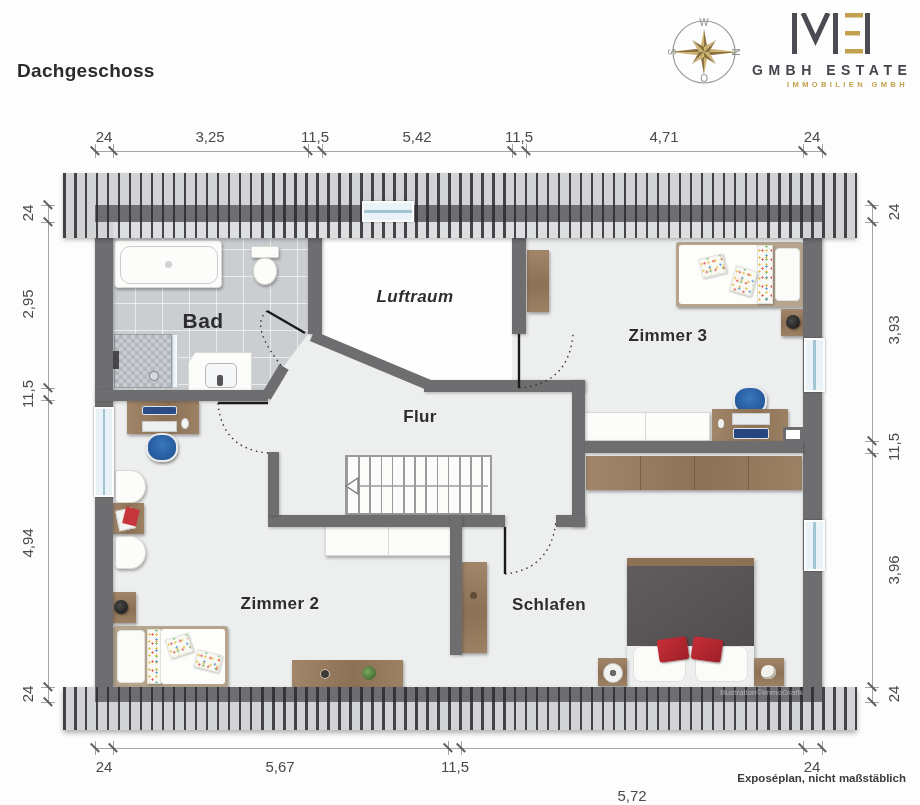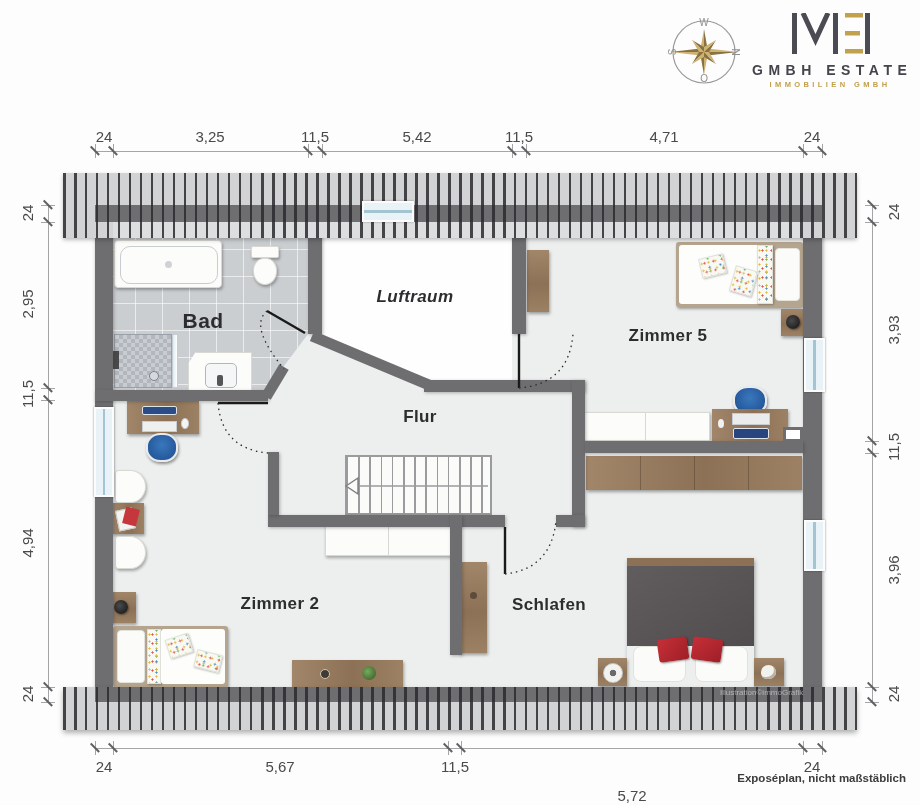--- a/index.html
+++ b/index.html
@@ -3,21 +3,21 @@
 <meta charset="utf-8">
 <style>
   html,body{margin:0;padding:0;background:#fdfdfd;}
   .canvas{position:relative;width:920px;height:805px;background:#fdfdfd;overflow:hidden;
           font-family:"Liberation Sans",sans-serif;}
   .abs{position:absolute;}
   
   .title{position:absolute;left:17px;top:60px;font-size:19px;font-weight:bold;color:#2a2a2c;letter-spacing:.3px;z-index:10;}
   .brand-name{position:absolute;left:752px;top:62px;width:156px;text-align:center;font-size:14px;font-weight:bold;
               color:#44444c;letter-spacing:5.5px;z-index:10;white-space:nowrap;}
-  .brand-sub{position:absolute;left:752px;top:80px;width:156px;text-align:center;font-size:7.5px;font-weight:bold;
+  .brand-sub{position:absolute;left:752px;top:80px;width:156px;text-align:right;font-size:7.5px;font-weight:bold;
              color:#c2a14e;letter-spacing:3.4px;z-index:10;white-space:nowrap;}
   
   .floor{position:absolute;left:95px;top:205px;width:725px;height:497px;background:#edefee;z-index:1;
          box-shadow:2px 3px 6px rgba(0,0,0,.18);}
   .bad-tiles{position:absolute;left:108px;top:222px;width:200px;height:168px;background:#cbced1;
      background-image:linear-gradient(rgba(255,255,255,.6) 1.5px,transparent 1.5px),
                       linear-gradient(90deg,rgba(255,255,255,.6) 1.5px,transparent 1.5px);
      background-size:27px 27px;z-index:2;
      clip-path:polygon(0 0,200px 0,200px 112px,158px 168px,0 168px);}
   .luftraum-floor{position:absolute;left:322px;top:222px;width:190px;height:158px;background:#fefefe;z-index:2;
@@ -62,20 +62,21 @@
   .watermark{position:absolute;left:720px;top:688px;width:86px;font-size:8px;color:rgba(235,235,238,.55);z-index:9;text-align:left;}
   .foot-note{position:absolute;right:14px;top:772px;font-size:11.5px;font-weight:bold;color:#3c3c3e;z-index:10;}
   svg{display:block;}
   .overlay-svg{position:absolute;left:0;top:0;z-index:5;}
 </style>
 </head>
 <body>
 
 <div class="canvas">
 
+  <div class="title">Dachgeschoss</div>
 
   <svg class="abs" style="left:666px;top:14px;z-index:10" width="76" height="76" viewBox="0 0 76 76">
     <circle cx="38" cy="38" r="31" fill="none" stroke="#9a9a9a" stroke-width="1.2"></circle>
 
     <polygon points="4,38 38,38 34.5,34.5" fill="#8a7140"></polygon>
       <polygon points="4,38 38,38 34.5,41.5" fill="#cdb271"></polygon>
     <polygon points="72,38 38,38 41.5,41.5" fill="#8a7140"></polygon>
       <polygon points="72,38 38,38 41.5,34.5" fill="#cdb271"></polygon>
 
     <polygon points="38,15 38,38 34.5,34.5" fill="#cdb271"></polygon>
@@ -253,21 +254,21 @@
     <div class="stripes"></div>
   </div>
 
   <div class="win win-h" style="left:362px;top:201px;width:48px;height:17px;"></div>
   <div class="win win-v" style="left:94px;top:407px;width:16px;height:86px;"></div>
   <div class="win win-v" style="left:804px;top:338px;width:17px;height:50px;"></div>
   <div class="win win-v" style="left:804px;top:520px;width:17px;height:47px;"></div>
 
   <div class="room-label" style="left:203px;top:321px;font-size:21px;">Bad</div>
   <div class="room-label" style="left:415px;top:297px;font-style:italic;">Luftraum</div>
-  <div class="room-label" style="left:668px;top:336px;">Zimmer 5</div>
+  <div class="room-label" style="left:668px;top:336px;">Zimmer 3</div>
   <div class="room-label" style="left:420px;top:417px;">Flur</div>
   <div class="room-label" style="left:280px;top:604px;">Zimmer 2</div>
   <div class="room-label" style="left:549px;top:605px;">Schlafen</div>
 
   <div class="dim-label" style="left:104px;top:136px;">24</div>
   <div class="dim-label" style="left:210px;top:136px;">3,25</div>
   <div class="dim-label" style="left:315px;top:136px;">11,5</div>
   <div class="dim-label" style="left:417px;top:136px;">5,42</div>
   <div class="dim-label" style="left:519px;top:136px;">11,5</div>
   <div class="dim-label" style="left:664px;top:136px;">4,71</div>

